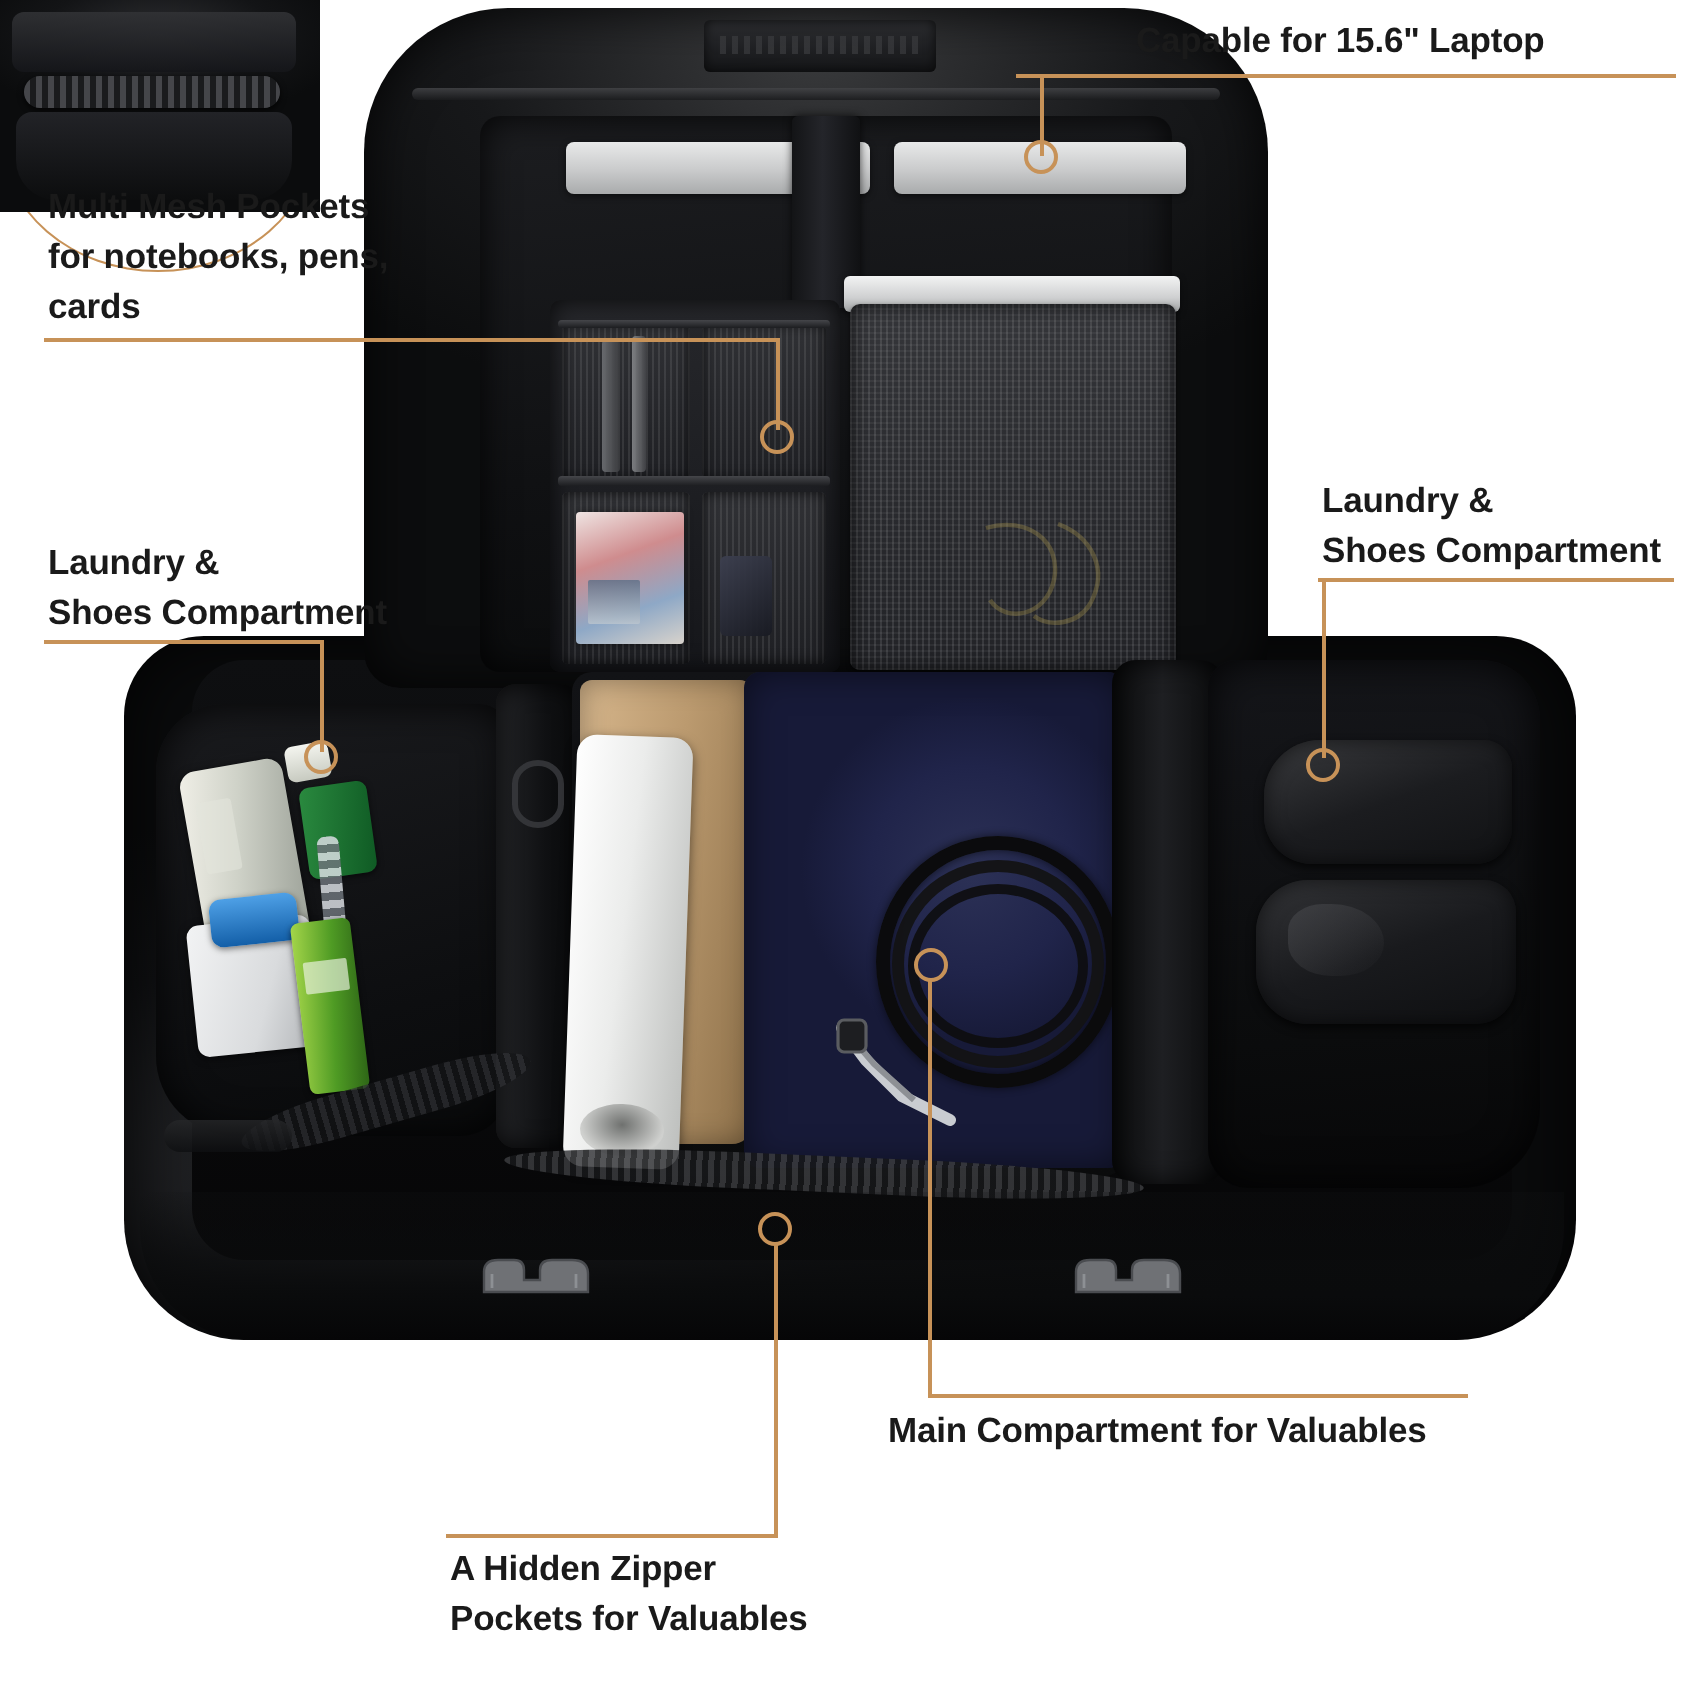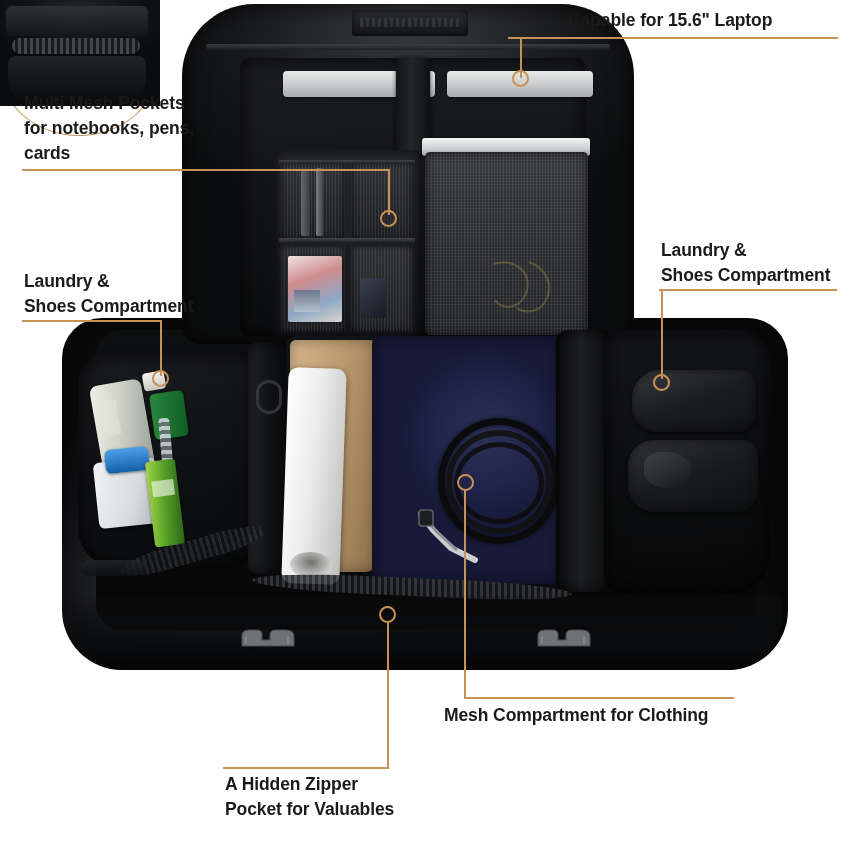--- a/index.html
+++ b/index.html
@@ -342,24 +342,24 @@
       <div class="callout" style="left: 24px; top: 269px;">Laundry &amp;
 Shoes Compartment</div>
       <div class="lead h" style="left: 22px; top: 320px; width: 140px; background: rgb(199, 146, 88);"></div>
       <div class="lead v" style="left: 160px; top: 320px; height: 56px; background: rgb(199, 146, 88);"></div>
       <div class="ring" style="left: 152px; top: 370px; border-color: rgb(199, 146, 88);"></div>
       <div class="callout" style="left: 661px; top: 238px;">Laundry &amp;
 Shoes Compartment</div>
       <div class="lead h" style="left: 659px; top: 289px; width: 178px; background: rgb(199, 146, 88);"></div>
       <div class="lead v" style="left: 661px; top: 289px; height: 90px; background: rgb(199, 146, 88);"></div>
       <div class="ring" style="left: 653px; top: 374px; border-color: rgb(199, 146, 88);"></div>
-      <div class="callout" style="left: 444px; top: 703px;">Mesh Compartment for Clothing</div>
+      <div class="callout" style="left: 444px; top: 703px;">Main Compartment for Valuables</div>
       <div class="lead h" style="left: 464px; top: 697px; width: 270px; background: rgb(199, 146, 88);"></div>
       <div class="lead v" style="left: 464px; top: 490px; height: 208px; background: rgb(199, 146, 88);"></div>
       <div class="ring" style="left: 457px; top: 474px; border-color: rgb(199, 146, 88);"></div>
       <div class="callout" style="left: 225px; top: 772px;">A Hidden Zipper
-Pocket for Valuables</div>
+Pockets for Valuables</div>
       <div class="lead h" style="left: 223px; top: 767px; width: 166px; background: rgb(199, 146, 88);"></div>
       <div class="lead v" style="left: 387px; top: 622px; height: 146px; background: rgb(199, 146, 88);"></div>
       <div class="ring" style="left: 379px; top: 606px; border-color: rgb(199, 146, 88);"></div>
     </div>
 
 </div>
 
 </body></html>

